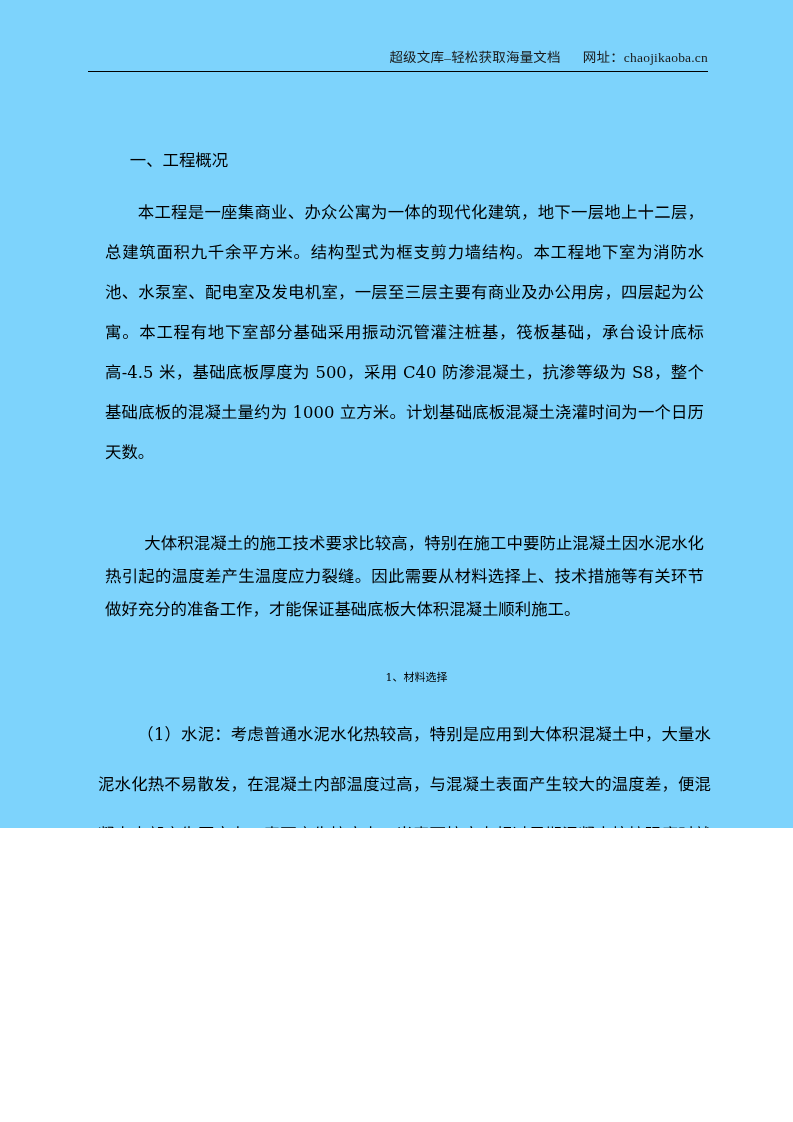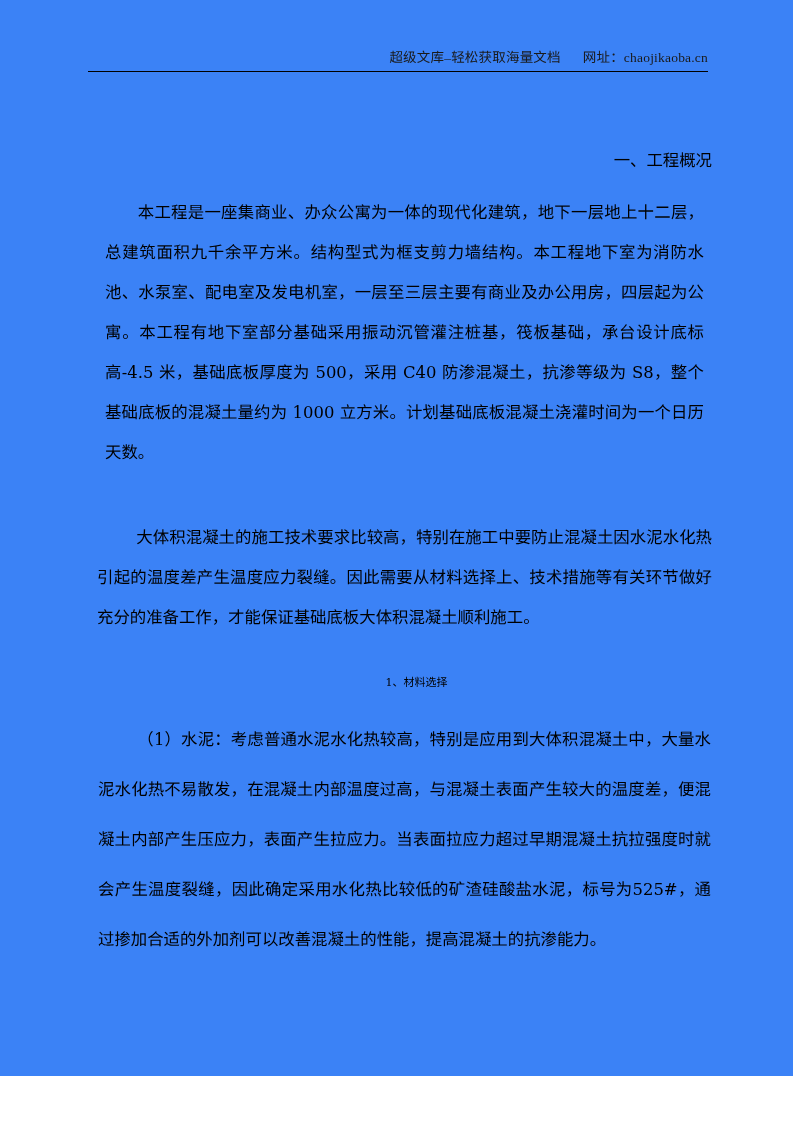--- a/index.html
+++ b/index.html
@@ -5,22 +5,22 @@
 <style>
   html, body {
     margin: 0;
     padding: 0;
     background: #ffffff;
   }
 
   .page {
     position: relative;
     width: 793px;
-    height: 1076px;
-    background: #3b82f6;
+    height: 828px;
+    background: #7dd3fc;
     overflow: hidden;
     font-family: "Liberation Serif", "DejaVu Serif", serif;
     color: #000000;
     box-sizing: border-box;
   }
 
   
   .header-band {
     position: absolute;
     left: 88px;
@@ -81,44 +81,43 @@
     text-justify: inter-ideograph;
     margin: 0;
   }
 
   
   .heading-1 {
     font-size: 16.4px;
     line-height: 37px;
     text-indent: 2em;
     margin: 0;
-    text-align: right;
+    text-align: left;
   }
 
   .heading-sub {
     font-size: 11px;
     line-height: 37px;
     text-indent: 2.2em;
     margin: 0;
     text-align: center;
   }
 
   
   .para-wide {
     line-height: 40px;
     text-indent: 2em;
     margin: 8px;
   }
 
   
   .para-wide-2 {
-    line-height: 40px;
+    line-height: 33px;
     text-indent: 2.4em;
-    margin: 0;
-    font-family: Liberation Mono, monospace;
+    margin: 8px;
   }
 
   
   .para-tight {
     line-height: 50px;
     text-indent: 2.4em;
     margin: 1px;
   }
 
   .gap-s { height: 6px; }

